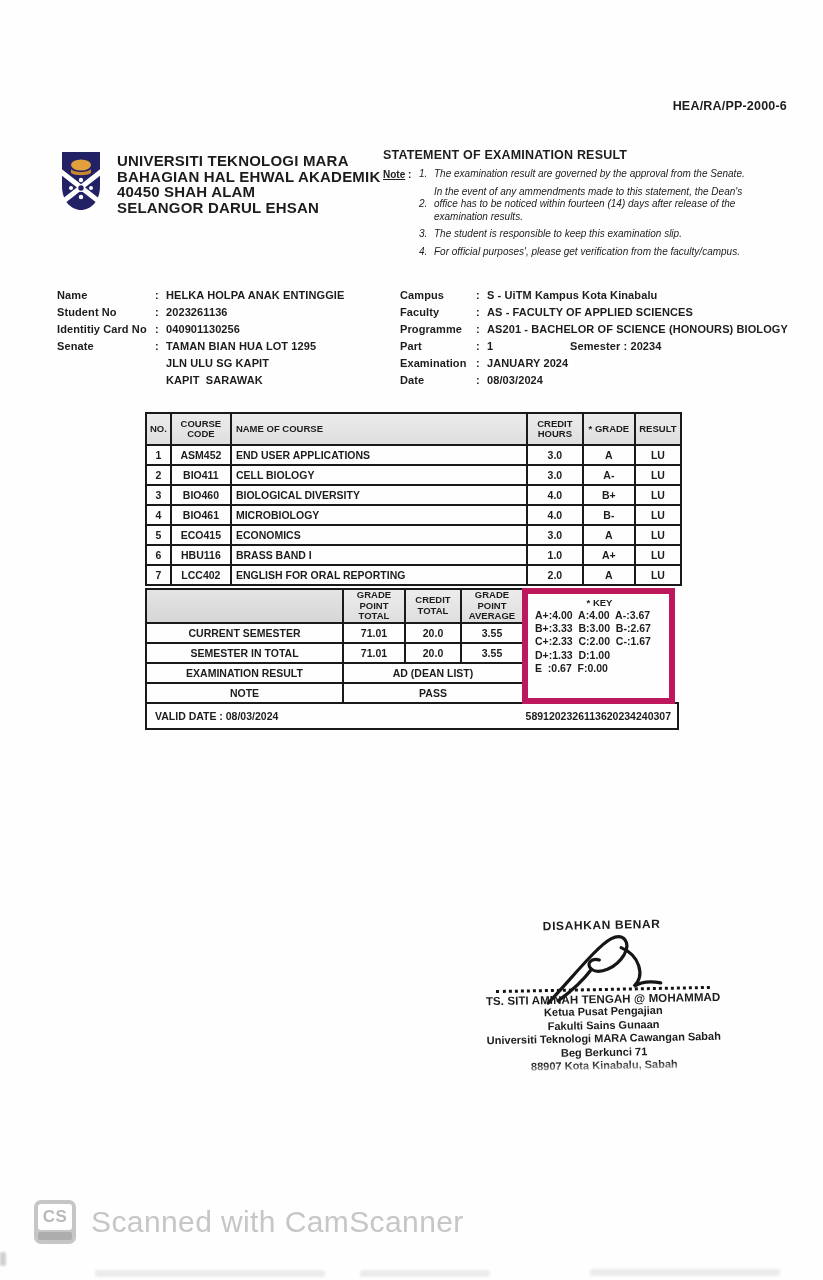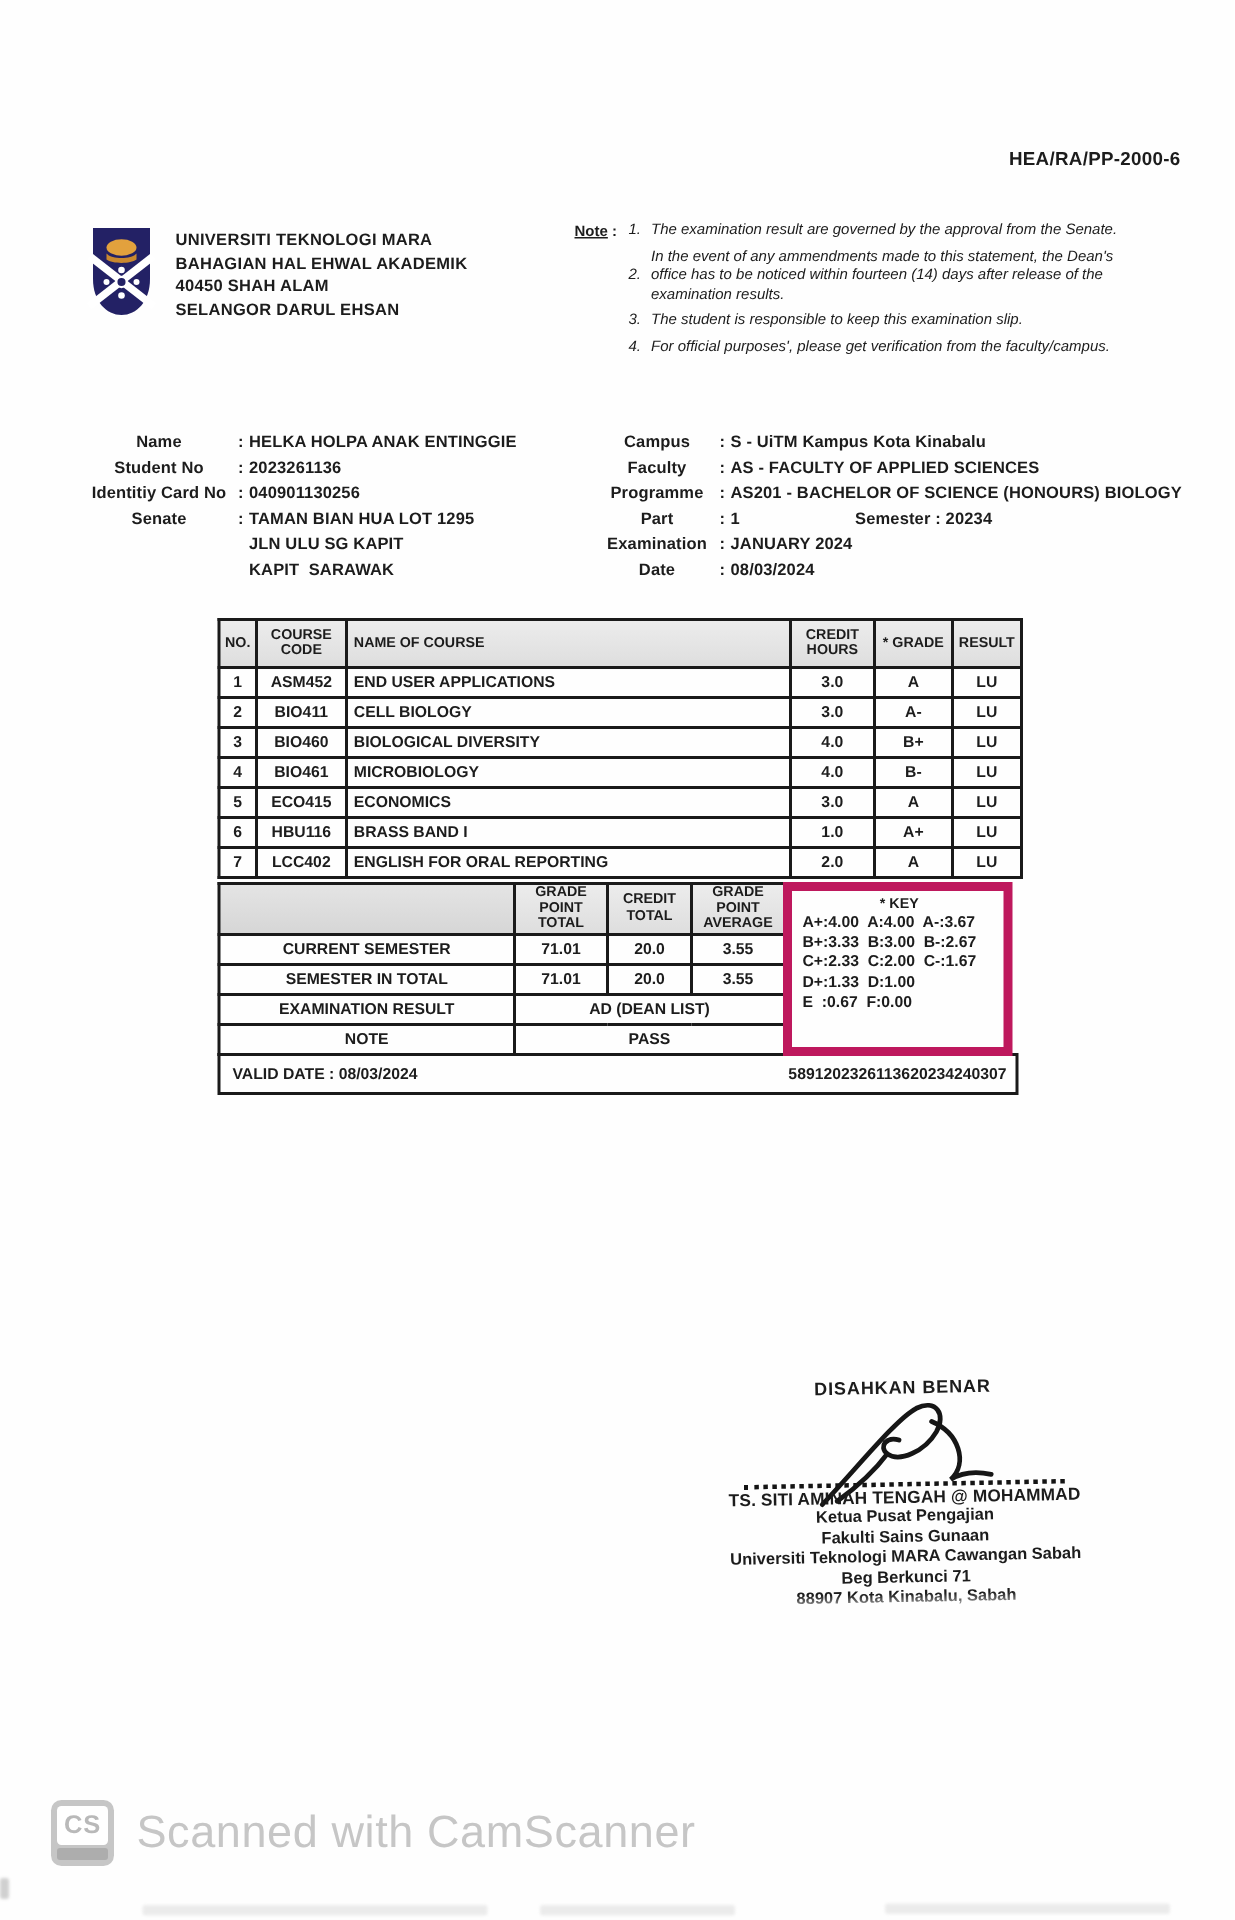--- a/index.html
+++ b/index.html
@@ -5,38 +5,38 @@
   html,body{margin:0;padding:0;background:#ffffff;}
   #page{position:relative;width:823px;height:1280px;background:#fefefe;overflow:hidden;
         font-family:"Liberation Sans",sans-serif;color:#1c1c1c;}
 
   
   .form-code{position:absolute;top:99px;right:36px;font-size:12.5px;font-weight:bold;letter-spacing:.2px;}
 
   
   .letterhead{position:absolute;top:150px;left:58px;display:flex;gap:13px;}
   .logo-box{width:46px;height:62px;flex:none;}
-  .univ-lines{font-size:11px;font-weight:bold;line-height:15.5px;padding-top:3px;letter-spacing:.2px;}
+  .univ-lines{font-size:15px;font-weight:bold;line-height:15.5px;padding-top:3px;letter-spacing:.2px;}
 
   
   .statement{position:absolute;top:148px;left:383px;width:400px;}
   .statement-title{font-size:12.5px;font-weight:bold;letter-spacing:.2px;margin-bottom:6px;}
   .notes-area{display:flex;font-size:10px;}
   .notes-head{width:36px;flex:none;font-weight:bold;padding-top:1px;}
   .notes-head .u{text-decoration:underline;}
   .note-row{display:flex;font-style:italic;line-height:12.5px;font-weight:500;}
   .note-row.gap{margin-top:5px;}
   .note-num{width:15px;flex:none;}
   .note-text{flex:1;}
 
   
   .info{position:absolute;font-size:11px;font-weight:bold;letter-spacing:.1px;}
   .info-left{top:287px;left:57px;width:330px;}
   .info-right{top:287px;left:400px;width:400px;}
-  .info-row{display:flex;line-height:17px;position:relative;text-align:center;}
+  .info-row{display:flex;line-height:17px;position:relative;}
   .info-left .ilabel{width:98px;flex:none;}
   .info-right .ilabel{width:76px;flex:none;}
   .icolon{width:11px;flex:none;}
   .ivalue{white-space:pre;}
   .iextra{position:absolute;left:170px;top:0;}
 
   
   table{border-collapse:collapse;}
   .courses{position:absolute;top:412px;left:145px;}
   .courses td,.courses th,.sumtable td,.sumtable th{border:2px solid #1a1a1a;padding:0 3px;}
@@ -105,20 +105,21 @@
     </div>
     <div class="univ-lines">
       <div>UNIVERSITI TEKNOLOGI MARA</div>
       <div>BAHAGIAN HAL EHWAL AKADEMIK</div>
       <div>40450 SHAH ALAM</div>
       <div>SELANGOR DARUL EHSAN</div>
     </div>
   </div>
 
   <div class="statement">
+    <div class="statement-title">STATEMENT OF EXAMINATION RESULT</div>
     <div class="notes-area">
       <div class="notes-head"><span class="u">Note</span><span> :</span></div>
       <div class="notes-list">
         <div class="note-row">
             <span class="note-num">1.</span>
             <span class="note-text">The examination result are governed by the approval from the Senate.</span>
           </div>
         <div class="note-row gap">
             <span class="note-num"></span>
             <span class="note-text">In the event of any ammendments made to this statement, the Dean's</span>

